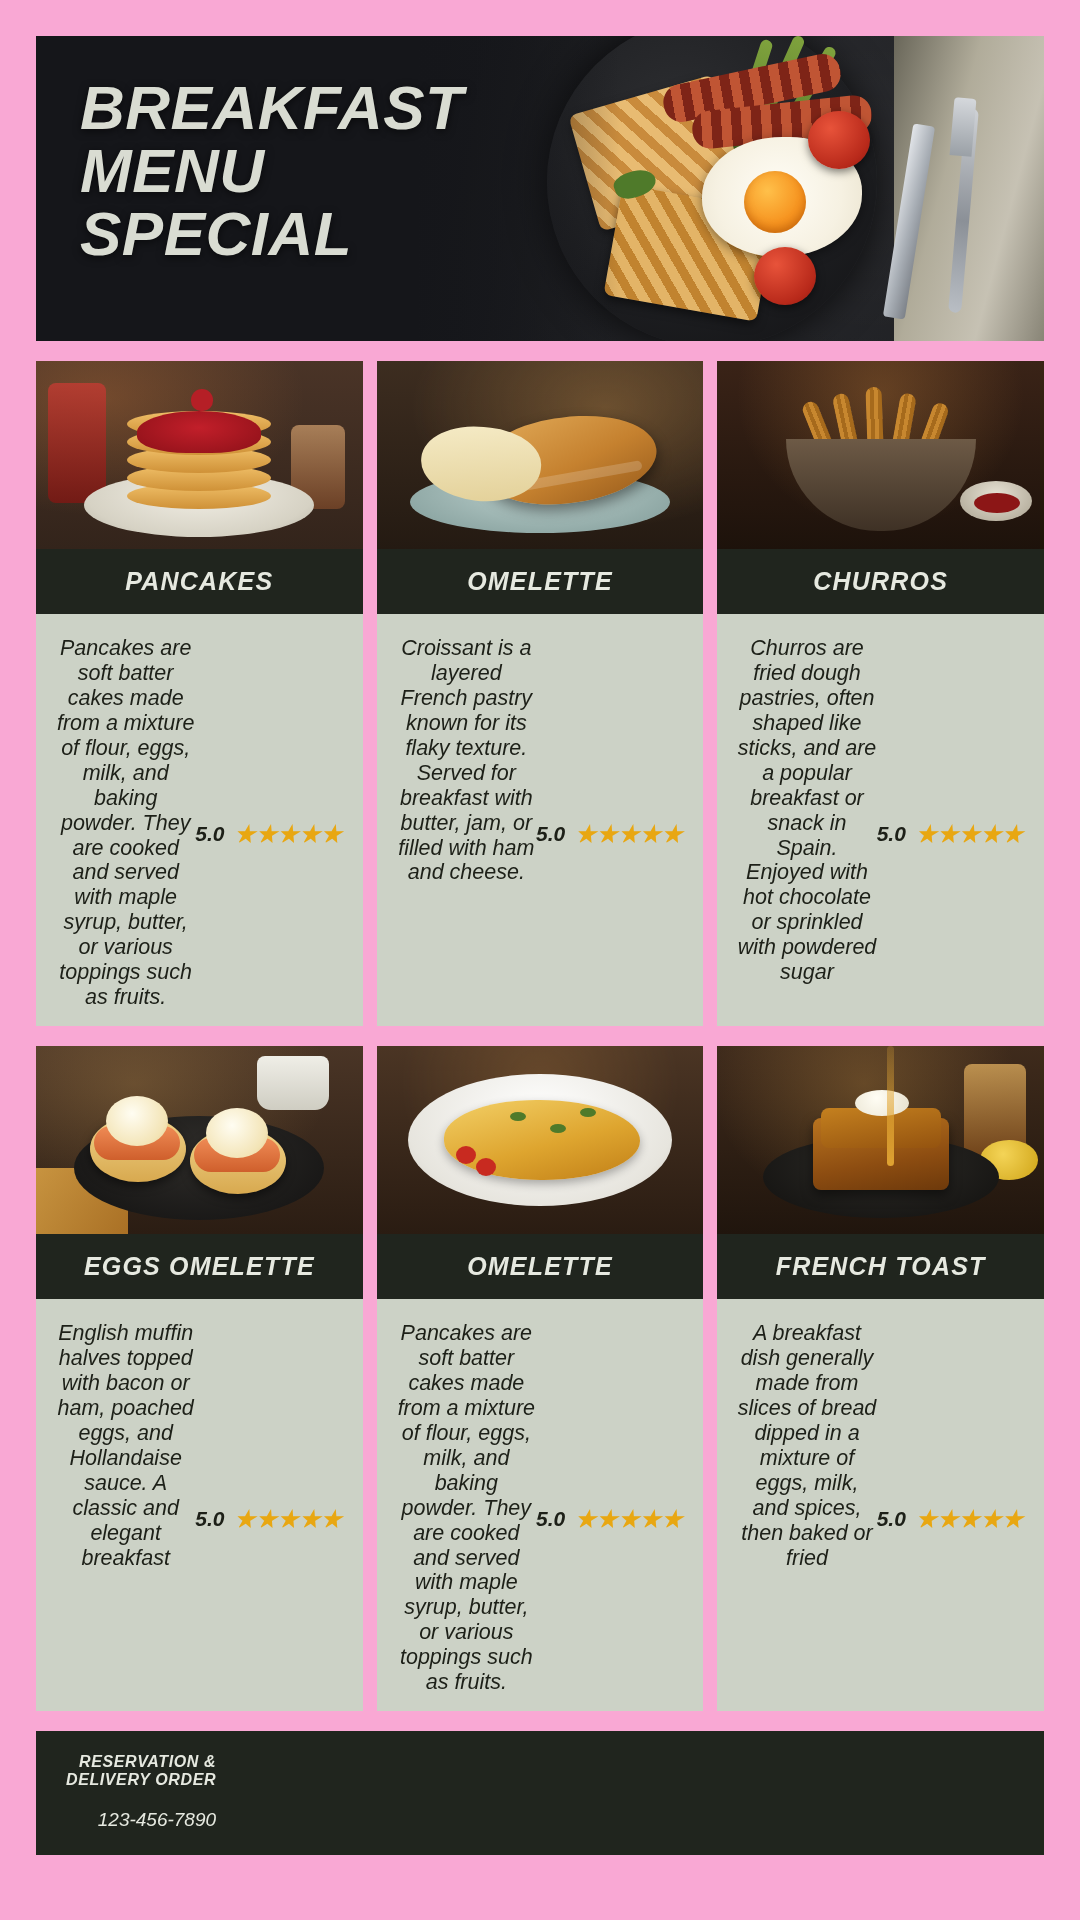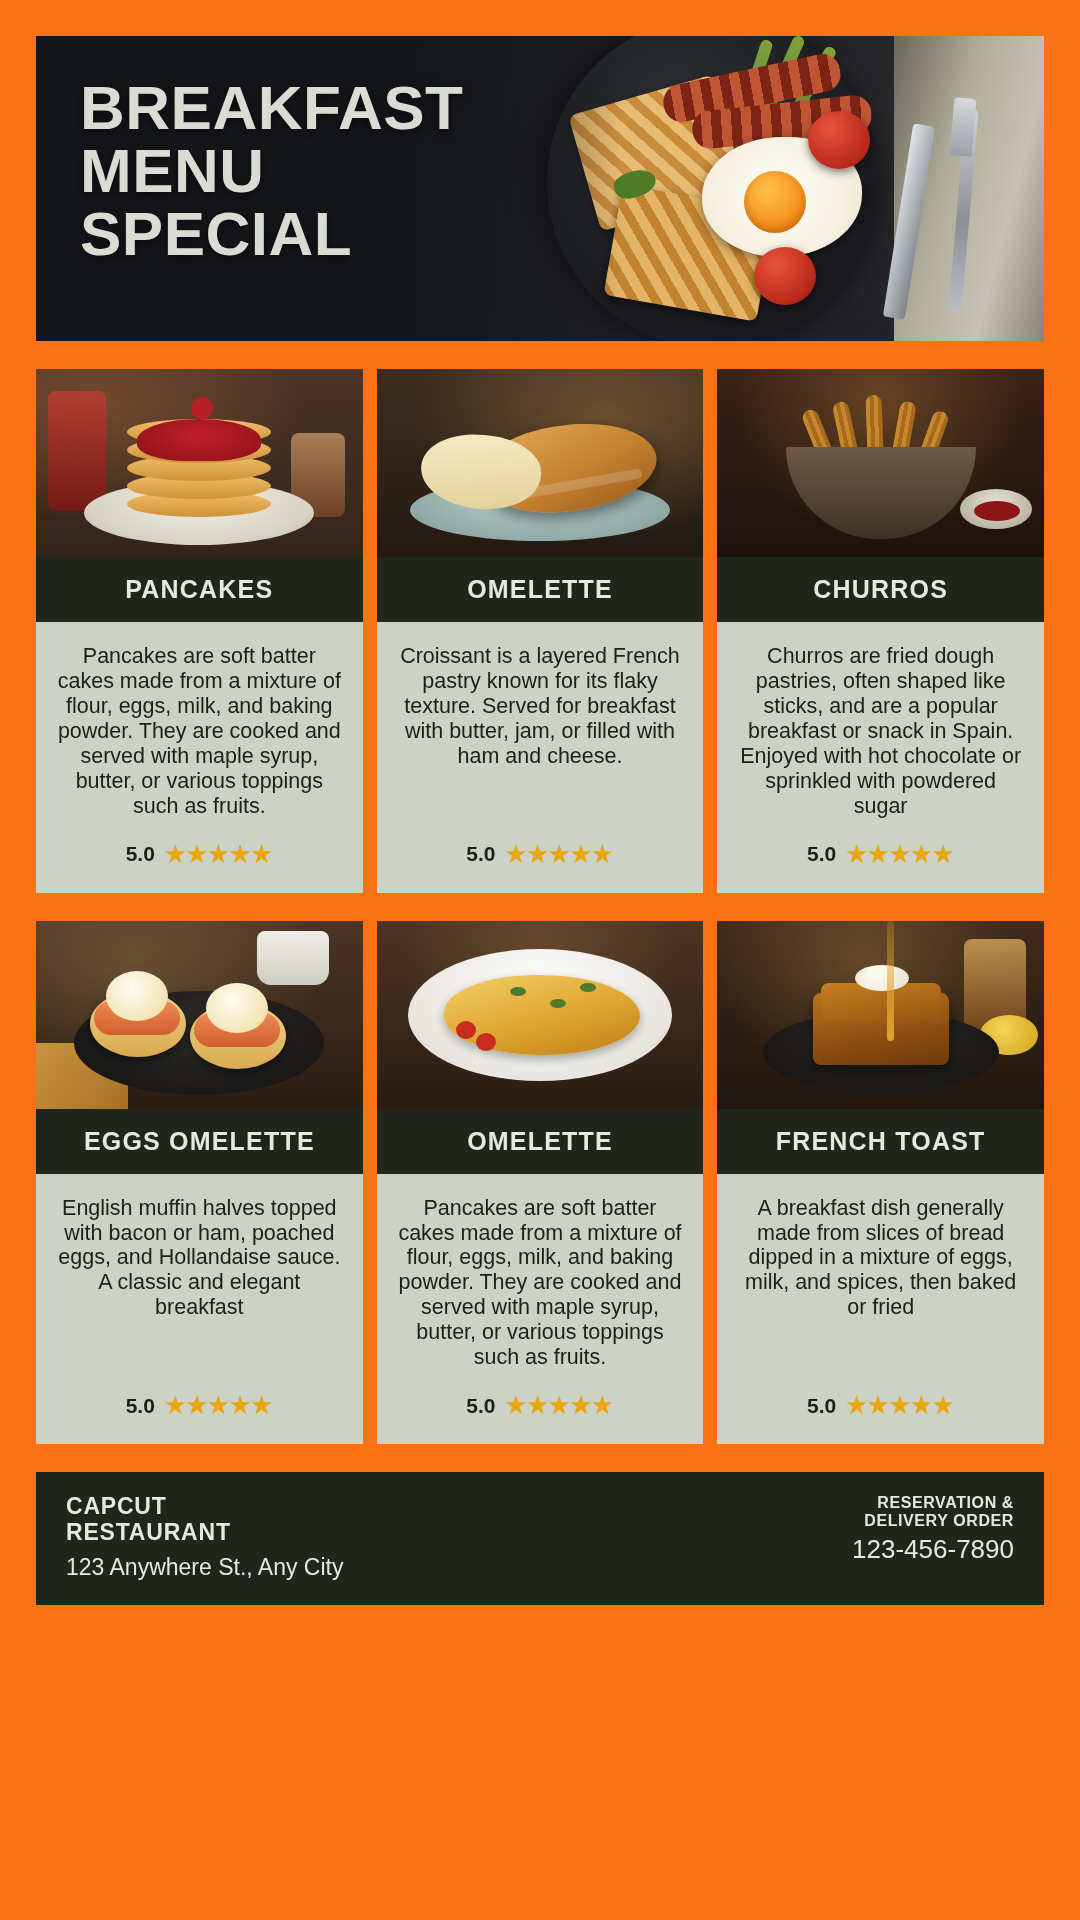--- a/index.html
+++ b/index.html
@@ -4,25 +4,26 @@
 <style>
   * { box-sizing: border-box; margin: 0; padding: 0; }
   html, body {
     width: 1080px; height: 1920px;
     background: #5a5a44;
     font-family: "Liberation Sans", sans-serif;
   }
   .page {
     position: relative;
     width: 1080px; height: 1920px;
-    background: #f97316;
+    background: #f9a8d4;
     padding: 36px 36px 36px 36px;
     display: flex;
     flex-direction: column;
-    gap: 28px;
+    gap: 20px;
+    font-style: italic;
   }
 
   
   .hero {
     position: relative;
     height: 305px;
     background: #15161a;
     overflow: hidden;
     flex: none;
   }
@@ -162,23 +163,23 @@
     text-align: center;
     font-weight: bold;
     font-size: 25px;
     letter-spacing: 1.2px;
     padding: 18px 6px;
   }
   .card-body {
     background: #ccd2c6;
     color: #1d2018;
     flex: 1;
-    padding: 22px 20px 25px 20px;
+    padding: 22px 20px 16px 20px;
     display: flex;
-    flex-direction: column;
+    flex-direction: row;
   }
   .card-desc {
     text-align: center;
     font-size: 21.5px;
     line-height: 1.16;
     flex: 1;
   }
   .rating {
     display: flex;
     align-items: center;
@@ -392,21 +393,21 @@
     flex: none;
   }
   .footer-left .f-name {
     font-weight: bold; font-size: 23px; line-height: 1.12; letter-spacing: .8px;
   }
   .footer-left .f-addr { font-size: 23px; margin-top: 8px; }
   .footer-right { text-align: right; }
   .footer-right .f-head {
     font-weight: bold; font-size: 16px; line-height: 1.12; letter-spacing: .6px;
   }
-  .footer-right .f-phone { font-size: 26px; margin-top: 4px; }
+  .footer-right .f-phone { font-size: 19px; margin-top: 20px; }
 </style>
 </head>
 <body>
 
 <div class="page">
 
   <div class="hero">
     <div class="hero-photo">
       <div class="plate"></div>
       <div class="asparagus a1"></div>
@@ -565,27 +566,20 @@
         <div class="card-desc">A breakfast dish generally made from slices of bread dipped in a mixture of eggs, milk, and spices, then baked or fried</div>
         <div class="rating">
           <span>5.0</span>
           <span class="stars">★★★★★</span>
         </div>
       </div>
     </div>
   </div>
 
   <div class="footer">
-    <div class="footer-left">
-      <div class="f-name">
-        <div>CAPCUT</div>
-        <div>RESTAURANT</div>
-      </div>
-      <div class="f-addr">123 Anywhere St., Any City</div>
-    </div>
     <div class="footer-right">
       <div class="f-head">
         <div>RESERVATION &amp;</div>
         <div>DELIVERY ORDER</div>
       </div>
       <div class="f-phone">123-456-7890</div>
     </div>
   </div>
 
 </div>

